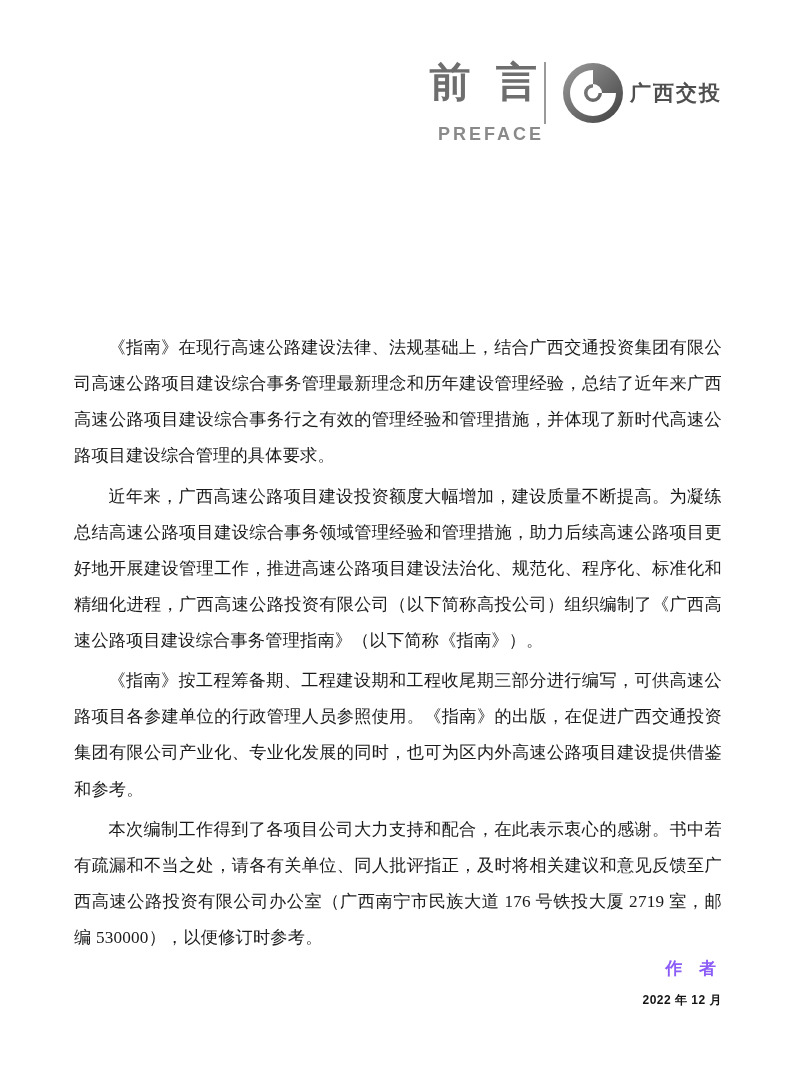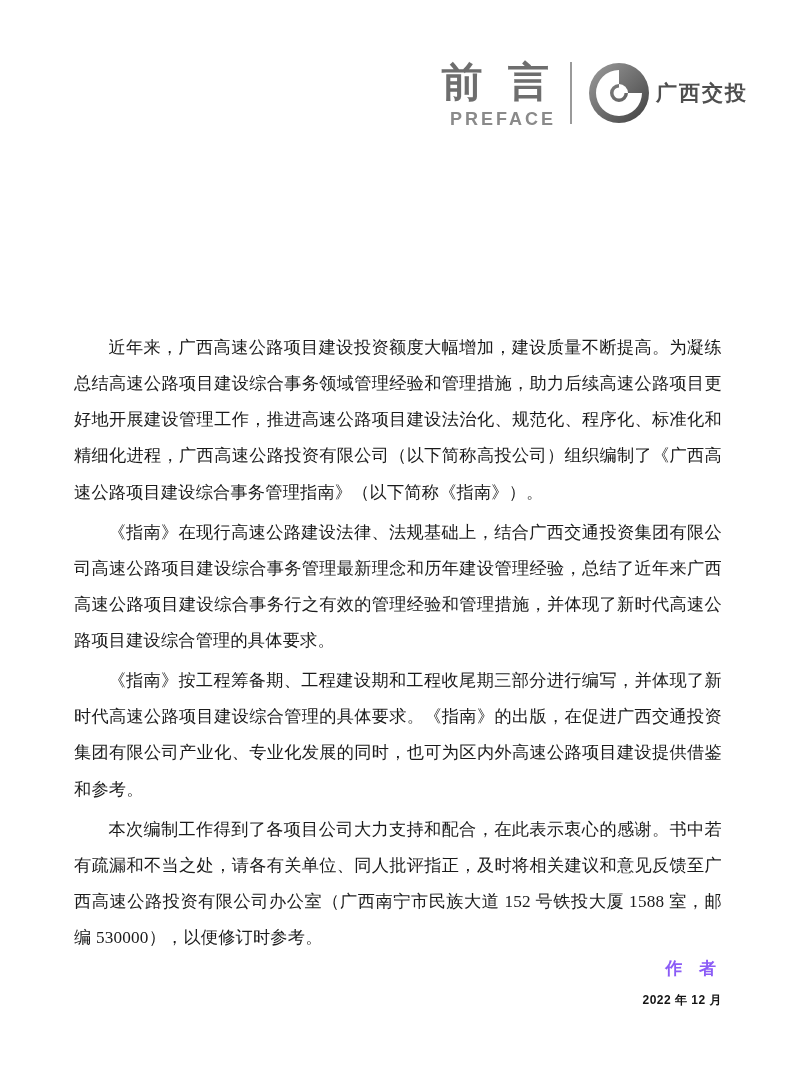--- a/index.html
+++ b/index.html
@@ -13,45 +13,44 @@
     position: relative;
     font-family: "Liberation Serif", "DejaVu Serif", serif;
     color: #1a1a1a;
     overflow: hidden;
   }
 
   
   .masthead {
     position: absolute;
     top: 62px;
-    right: 42px;
+    right: 68px;
     display: flex;
     align-items: flex-start;
-    gap: 14px;
   }
   .preface-block {
     text-align: right;
     line-height: 1;
   }
   .preface-cn {
     font-family: "Liberation Sans", "DejaVu Sans", sans-serif;
     font-size: 41px;
     font-weight: 700;
     letter-spacing: 7px;
     color: #6e6e6e;
     display: block;
   }
   .preface-en {
     font-family: "Liberation Sans", "DejaVu Sans", sans-serif;
     font-size: 18px;
     font-weight: 700;
     letter-spacing: 3px;
     color: #8a8a8a;
     display: block;
-    margin-top: 7px;
+    margin-top: 22px;
   }
   .brand-block {
     display: flex;
     flex-direction: row;
     align-items: center;
     gap: 6px;
     border-left: 2px solid #9a9a9a;
     padding-left: 16px;
   }
   .logo-mark {
@@ -132,22 +131,22 @@
         <path d="M31 22 A9 9 0 0 1 40 31 L31 31 Z" fill="#ffffff"></path>
         <circle cx="31" cy="31" r="5.5" fill="#ffffff"></circle>
       </svg>
     </span>
     <span class="brand-cn">广西交投</span>
   </div>
 
 </div>
 
 <div class="content">
+  <p class="para">《指南》在现行高速公路建设法律、法规基础上，结合广西交通投资集团有限公司高速公路项目建设综合事务管理最新理念和历年建设管理经验，总结了近年来广西高速公路项目建设综合事务行之有效的管理经验和管理措施，并体现了新时代高速公路项目建设综合管理的具体要求。</p>
   <p class="para">近年来，广西高速公路项目建设投资额度大幅增加，建设质量不断提高。为凝练总结高速公路项目建设综合事务领域管理经验和管理措施，助力后续高速公路项目更好地开展建设管理工作，推进高速公路项目建设法治化、规范化、程序化、标准化和精细化进程，广西高速公路投资有限公司（以下简称高投公司）组织编制了《广西高速公路项目建设综合事务管理指南》（以下简称《指南》）。</p>
-  <p class="para">《指南》在现行高速公路建设法律、法规基础上，结合广西交通投资集团有限公司高速公路项目建设综合事务管理最新理念和历年建设管理经验，总结了近年来广西高速公路项目建设综合事务行之有效的管理经验和管理措施，并体现了新时代高速公路项目建设综合管理的具体要求。</p>
-  <p class="para">《指南》按工程筹备期、工程建设期和工程收尾期三部分进行编写，并体现了新时代高速公路项目建设综合管理的具体要求。《指南》的出版，在促进广西交通投资集团有限公司产业化、专业化发展的同时，也可为区内外高速公路项目建设提供借鉴和参考。</p>
-  <p class="para">本次编制工作得到了各项目公司大力支持和配合，在此表示衷心的感谢。书中若有疏漏和不当之处，请各有关单位、同人批评指正，及时将相关建议和意见反馈至广西高速公路投资有限公司办公室（广西南宁市民族大道 152 号铁投大厦 1588 室，邮编 530000），以便修订时参考。</p>
+  <p class="para">《指南》按工程筹备期、工程建设期和工程收尾期三部分进行编写，可供高速公路项目各参建单位的行政管理人员参照使用。《指南》的出版，在促进广西交通投资集团有限公司产业化、专业化发展的同时，也可为区内外高速公路项目建设提供借鉴和参考。</p>
+  <p class="para">本次编制工作得到了各项目公司大力支持和配合，在此表示衷心的感谢。书中若有疏漏和不当之处，请各有关单位、同人批评指正，及时将相关建议和意见反馈至广西高速公路投资有限公司办公室（广西南宁市民族大道 176 号铁投大厦 2719 室，邮编 530000），以便修订时参考。</p>
 </div>
 
 <div class="signature">
   <div class="sig-author">作 者</div>
   <div class="sig-date">2022 年 12 月</div>
 </div>
 
 </body></html>

